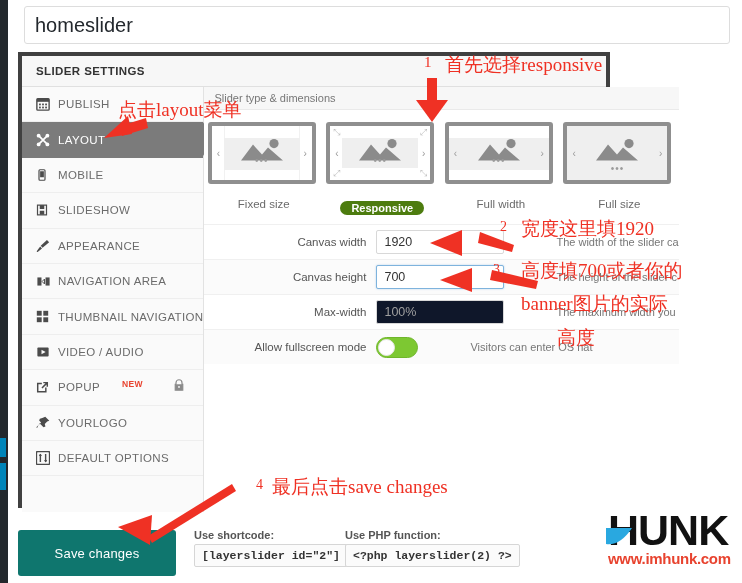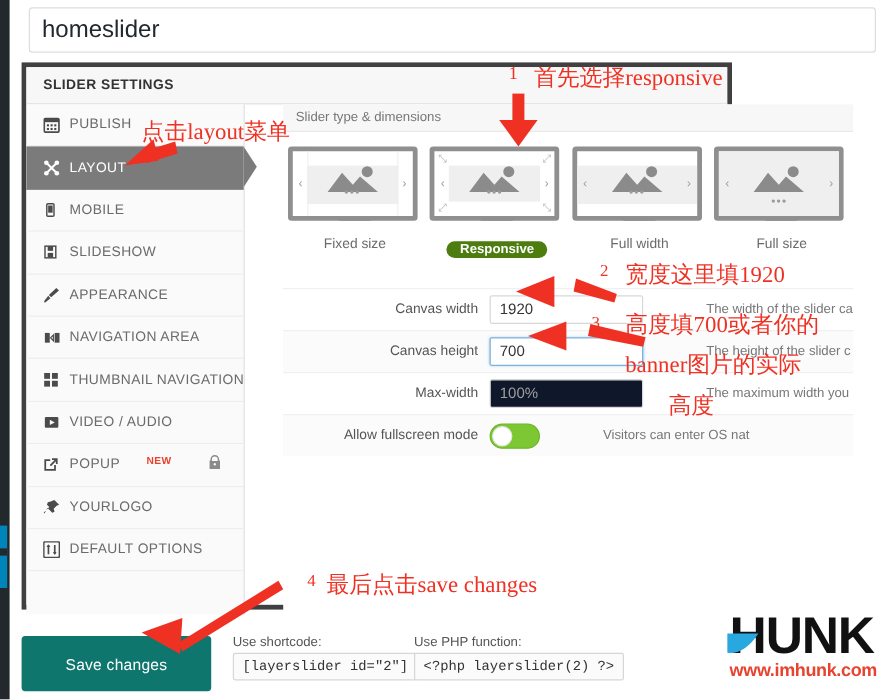--- a/index.html
+++ b/index.html
@@ -27,21 +27,21 @@
   
   .panel {
     position:absolute; left:18px; top:52px; width:592px; height:456px;
     background:#fff; border:4px solid #404040; box-sizing:border-box;
   }
   .panel-header {
     height:30px; background:#f7f7f7; border-bottom:1px solid #e0e0e0;
     display:flex; align-items:center; padding-left:14px;
     font-size:11.5px; font-weight:bold; color:#333; letter-spacing:.4px;
   }
-  .panel-body { display:flex; height:425px;gap:32px; }
+  .panel-body { display:flex; height:425px; }
 
   
   .sidebar { width:208px; background:#fafafa; border-right:1px solid #e2e2e2; }
   .side-item {
     position:relative; height:35.4px; display:flex; align-items:center;
     padding-left:14px; border-bottom:1px solid #eeeeee;
     font-size:11.5px; color:#6b6b6b; letter-spacing:.35px; box-sizing:border-box;
   }
   .side-item .ico { width:22px; flex:0 0 22px; display:flex; align-items:center; justify-content:flex-start; }
   .side-item .lbl { white-space:nowrap; }
@@ -109,21 +109,21 @@
     border-radius:50%; background:#fff; border:1px solid #e6e6e6; box-sizing:border-box;
   }
 
   
   .save-btn {
     position:absolute; left:18px; top:530px; width:158px; height:46px;
     background:#0f766e; color:#fff; border-radius:3px;
     display:flex; align-items:center; justify-content:center;
     font-size:13px; letter-spacing:.2px;
   }
-  .code-block { position:absolute; }
+  .code-block { position:absolute;font-weight:bold; }
   .code-label { font-size:11px; color:#555; margin-bottom:3px; }
   .code-box {
     border:1px solid #d6d6d6; background:#fbfbfb; border-radius:2px;
     font-family:"Liberation Mono", monospace; font-size:11.5px; color:#333;
     padding:4px 7px; display:inline-block;
   }
 
   
   .hunk { position:absolute; left:608px; top:508px; width:132px; height:72px; }
   .hunk-word { font-family:"Liberation Sans", sans-serif; font-weight:bold; font-size:43px; color:#111; letter-spacing:-1px; line-height:44px; }
@@ -355,21 +355,21 @@
                   <span class="chev" style="right:5px">›</span>
                   <span class="dots" style="bottom:6px">•••</span>
                 </div>
                 <div class="stand2"></div>
                 <div class="stand"></div>
               </div>
               <div><span class="type-label">Full size</span></div>
             </div>
           </div>
 
-        <div id="settings-rows" style="margin-top:20px;">
+        <div id="settings-rows" style="margin-top:4px;">
             <div class="setting-row">
               <div class="s-label">Canvas width</div>
               <div class="s-input">
                 <span>1920</span>
               </div>
               <div class="s-desc">The width of the slider ca</div>
             </div>
             <div class="setting-row alt">
               <div class="s-label">Canvas height</div>
               <div class="s-input focus">

